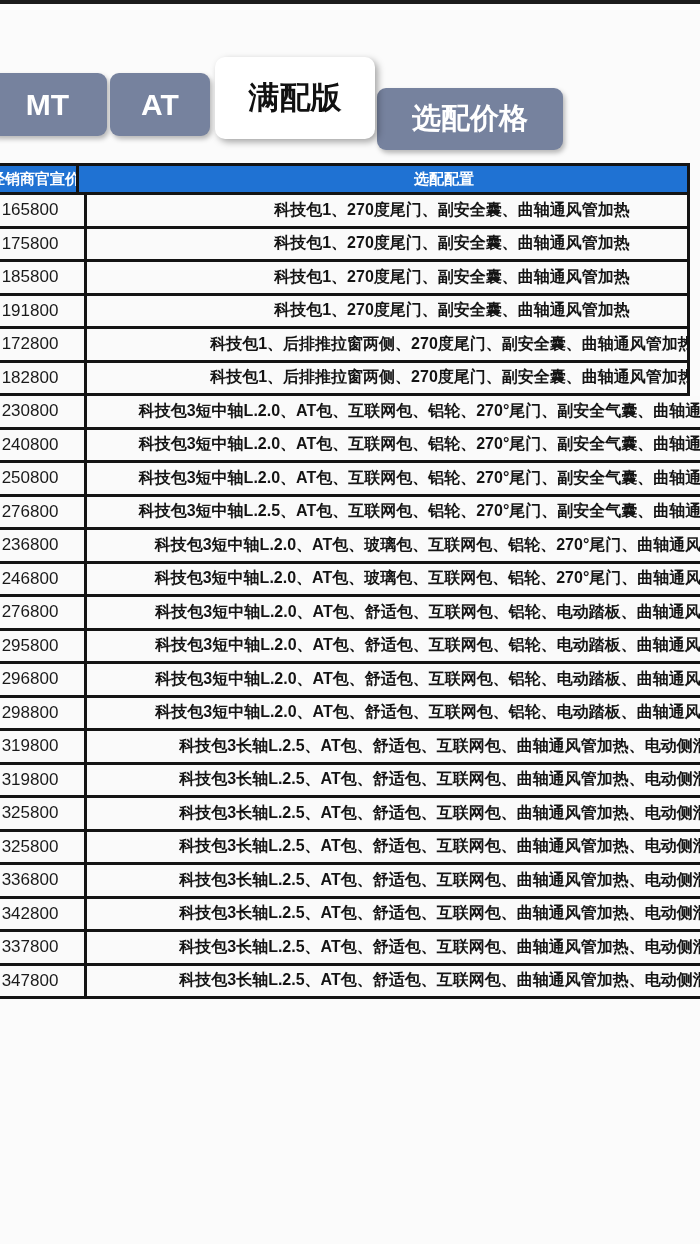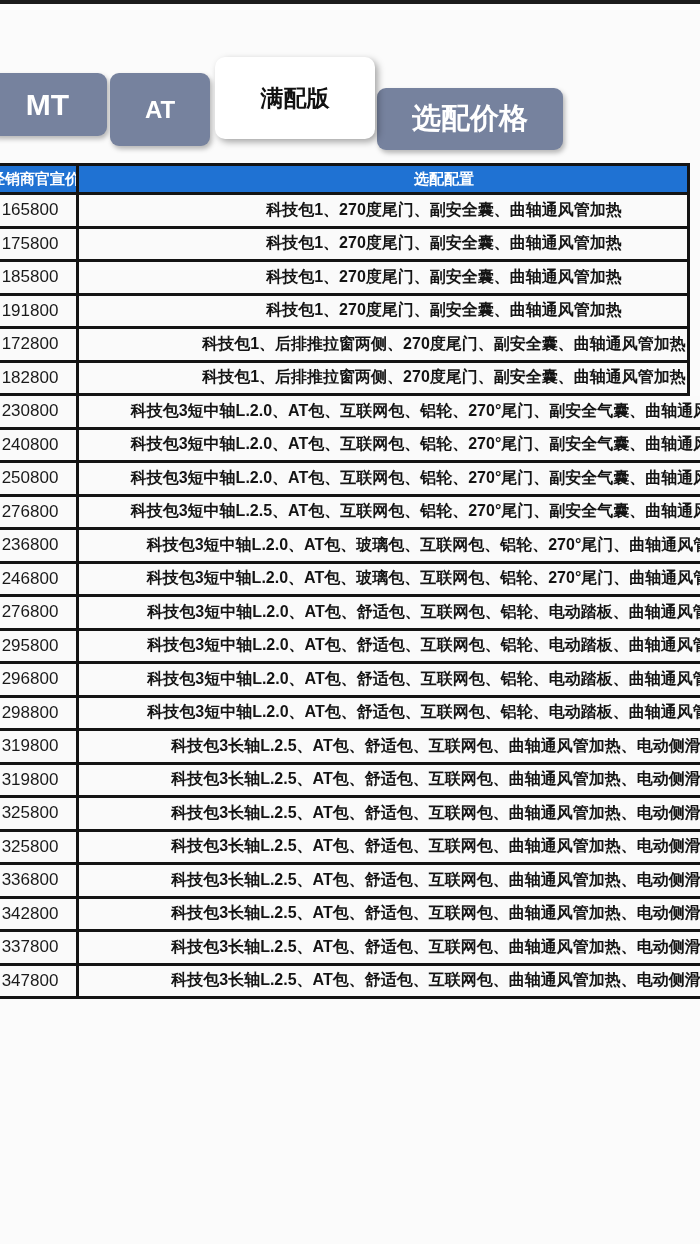--- a/index.html
+++ b/index.html
@@ -9,41 +9,41 @@
     font-family:"Liberation Sans",sans-serif;
   }
   .topbar{position:absolute;top:0;left:0;width:700px;height:4px;background:#1b1b1b;}
   
   .tab{
     position:absolute;display:flex;align-items:center;justify-content:center;
     background:#76829e;color:#ffffff;font-weight:bold;border-radius:9px;
     box-shadow:2px 3px 5px rgba(0,0,0,0.28);
   }
   .tab-mt{left:-12px;top:73px;width:119px;height:63px;font-size:30px;}
-  .tab-at{left:110px;top:73px;width:100px;height:73px;font-size:24px;}
+  .tab-at{left:110px;top:73px;width:100px;height:63px;font-size:30px;}
   .tab-active{
-    left:215px;top:57px;width:160px;height:82px;font-size:23px;
+    left:215px;top:57px;width:160px;height:82px;font-size:31px;
     background:#ffffff;color:#111111;border-radius:10px;
     box-shadow:3px 3px 7px rgba(0,0,0,0.35);z-index:3;
   }
   .tab-price{left:377px;top:88px;width:186px;height:62px;font-size:29px;}
   
   .tbl{position:absolute;top:163px;left:0;width:700px;}
   .hr,.r{position:relative;display:flex;overflow:visible;}
   .hr{
     height:26px;background:#1f72d3;color:#ffffff;
     border-top:3px solid #141414;border-bottom:3px solid #141414;
     font-size:15px;font-weight:bold;
   }
   .r{height:30.5px;border-bottom:3px solid #141414;background:#fafafa;}
   .pc,.ph{
     width:76px;flex:0 0 76px;border-right:3px solid #141414;
     display:flex;align-items:center;justify-content:center;overflow:hidden;
   }
-  .pc{font-size:17px;color:#1a1a1a;padding-right:0;}
+  .pc{font-size:17px;color:#1a1a1a;padding-right:8px;}
   .pc span{display:block;width:76px;text-align:center;transform:translateX(-8px);}
   .ph span{display:block;white-space:nowrap;text-align:right;width:170px;margin-right:-74px;padding-right:80px;}
   .cc,.ch{flex:1 1 auto;position:relative;overflow:visible;display:flex;align-items:center;}
   .cc span,.ch span{
     display:block;width:730px;text-align:center;white-space:nowrap;
     font-size:16px;font-weight:600;color:#141414;
   }
   .ch span{font-size:15px;font-weight:bold;color:#ffffff;}
   
   .mask{

